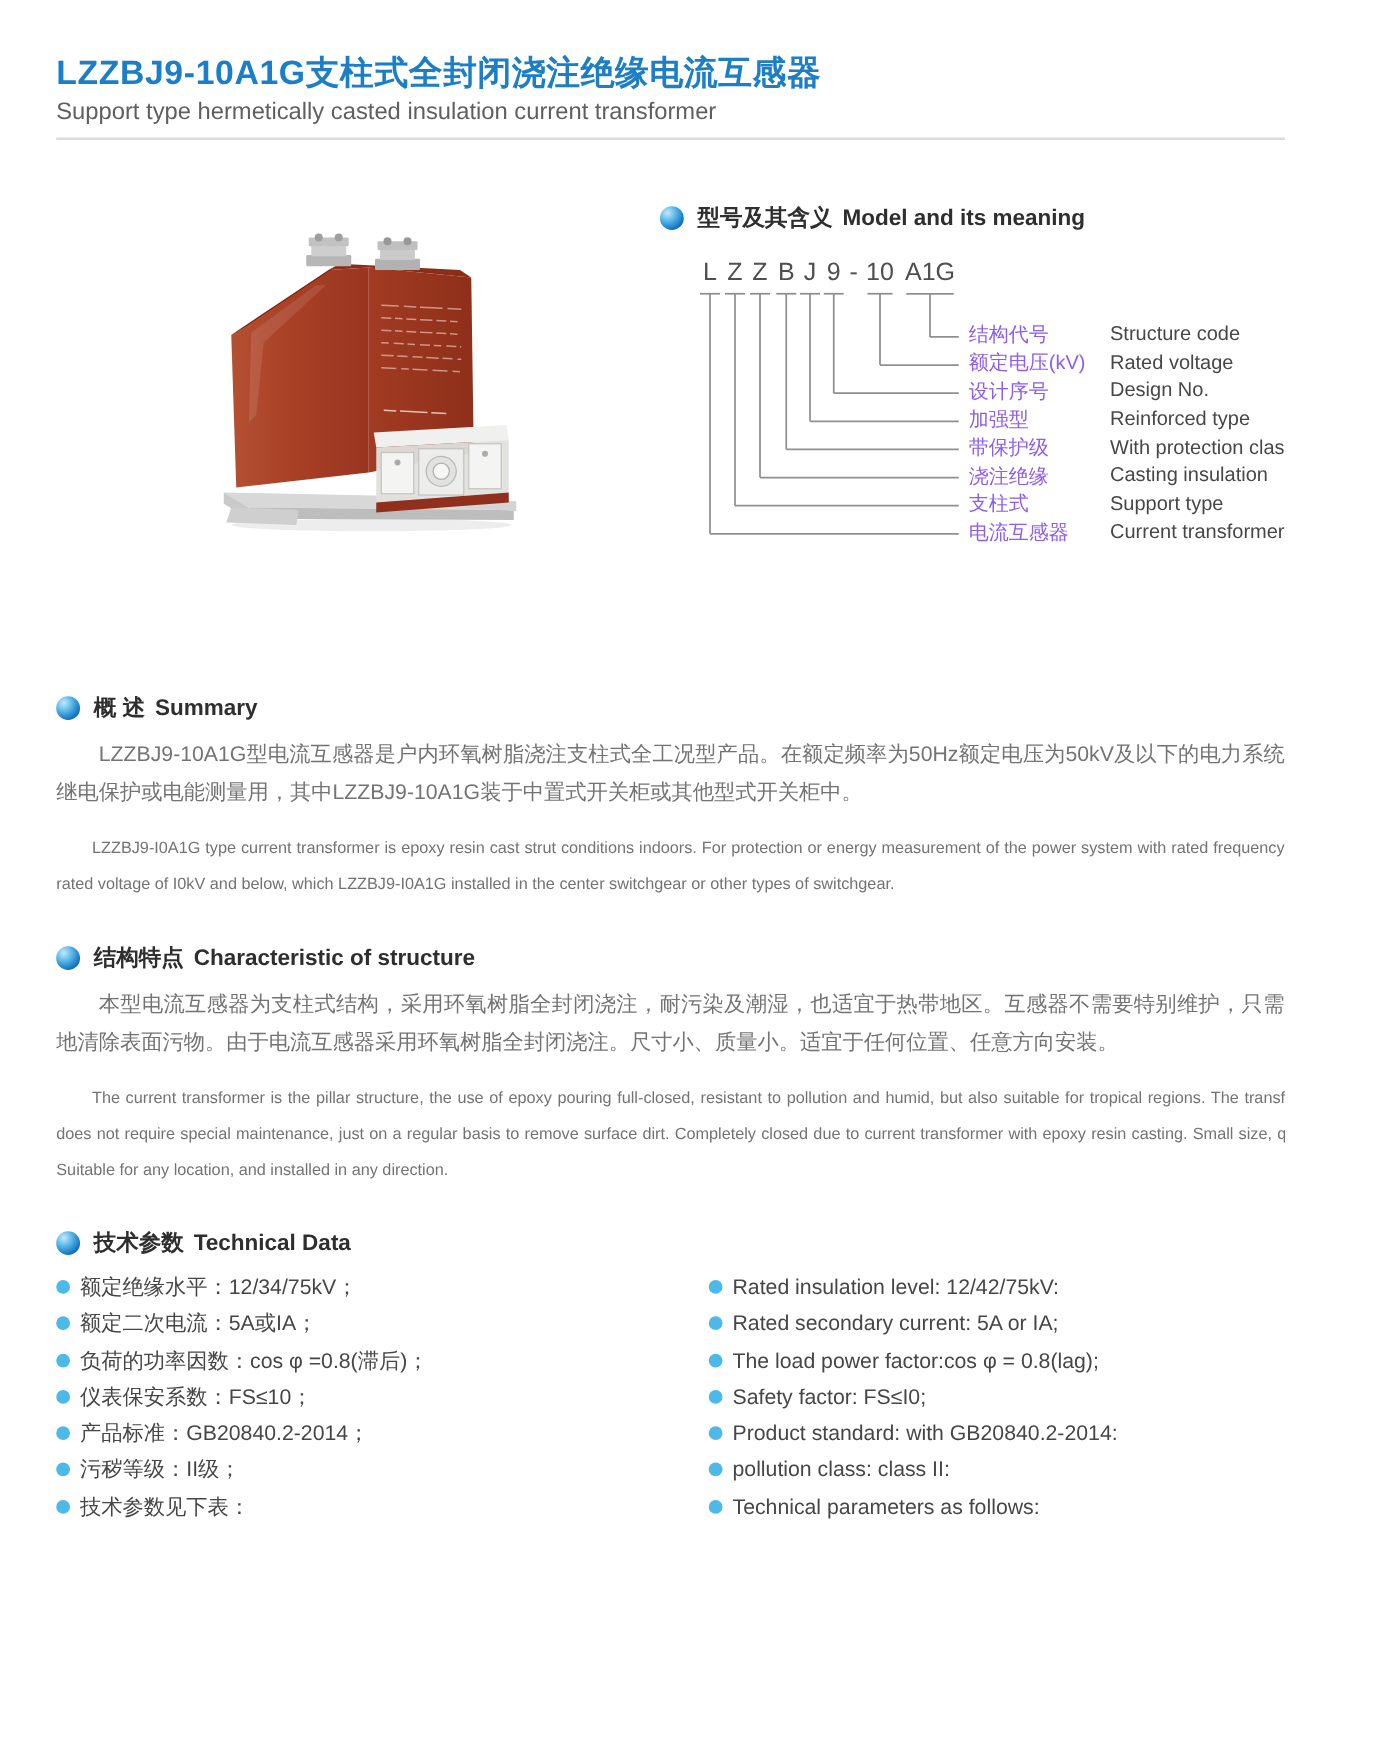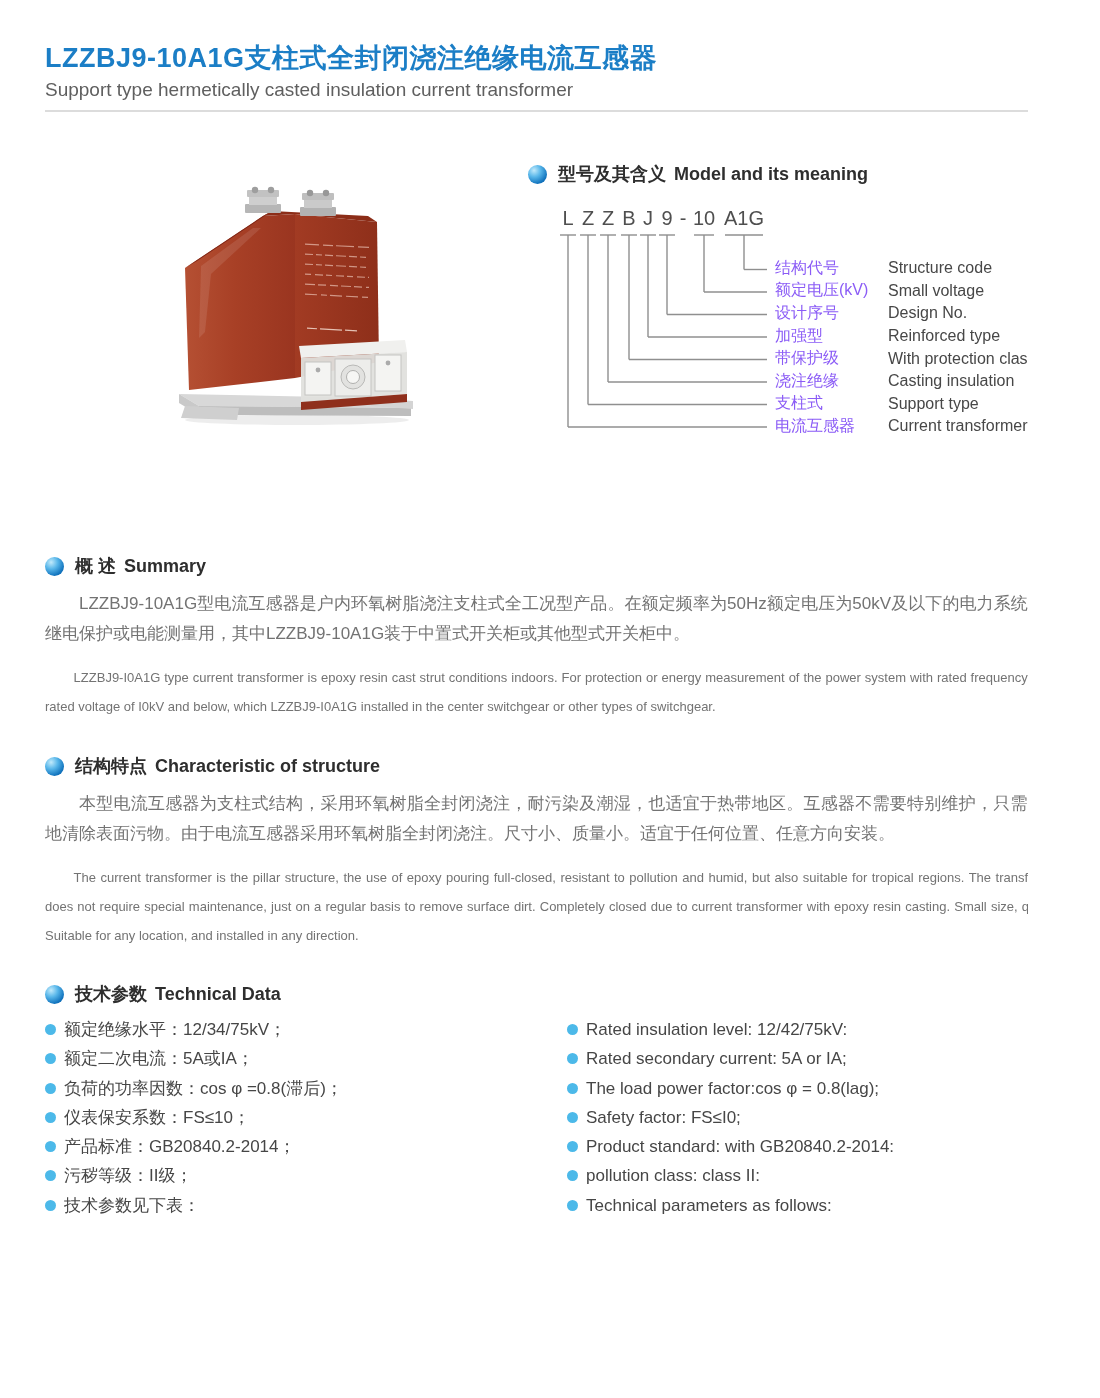--- a/index.html
+++ b/index.html
@@ -197,21 +197,21 @@
     </g>
   </svg>
 
   <div class="model-rows">
     <div class="model-row">
       <span class="zh">结构代号</span>
       <span class="en">Structure code</span>
     </div>
     <div class="model-row">
       <span class="zh">额定电压(kV)</span>
-      <span class="en">Small voltage</span>
+      <span class="en">Rated voltage</span>
     </div>
     <div class="model-row">
       <span class="zh">设计序号</span>
       <span class="en">Design No.</span>
     </div>
     <div class="model-row">
       <span class="zh">加强型</span>
       <span class="en">Reinforced type</span>
     </div>
     <div class="model-row">

